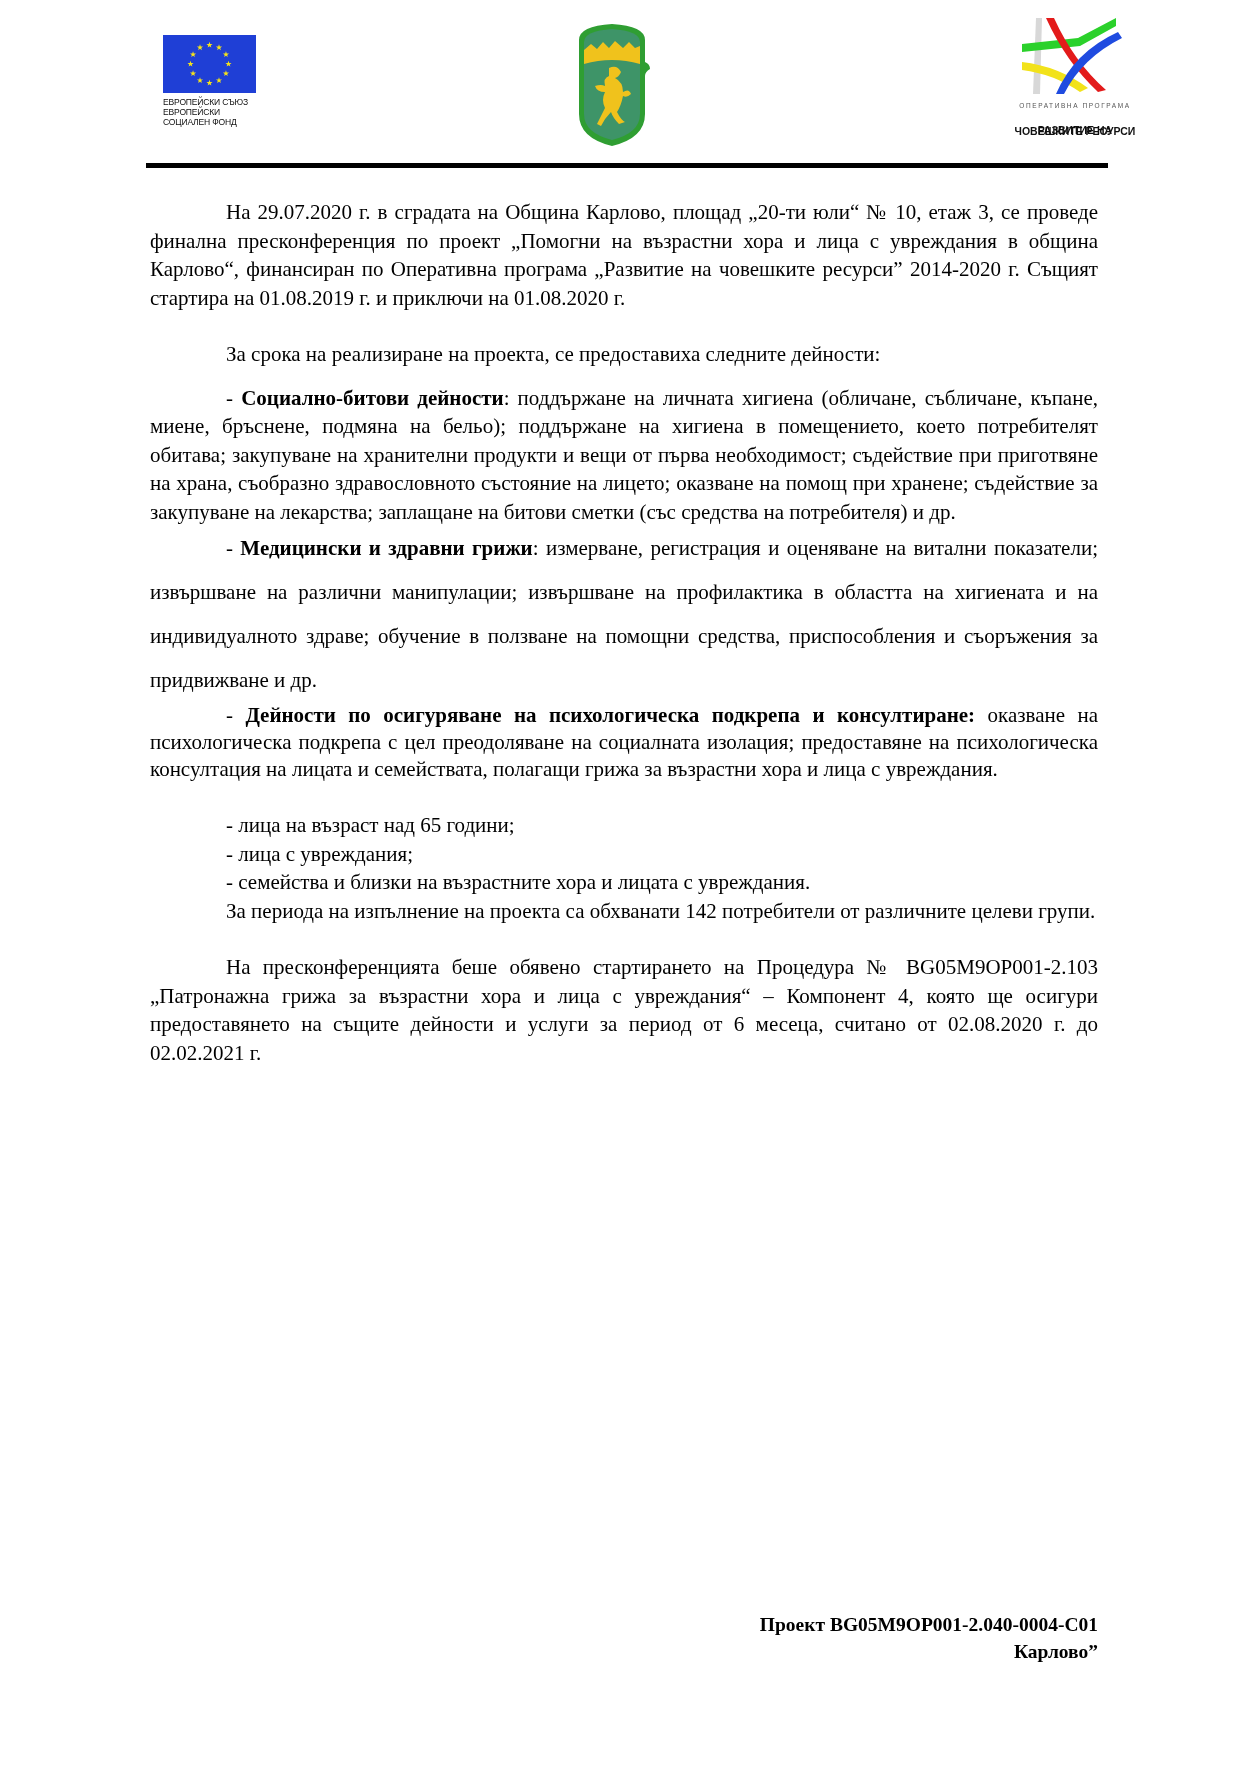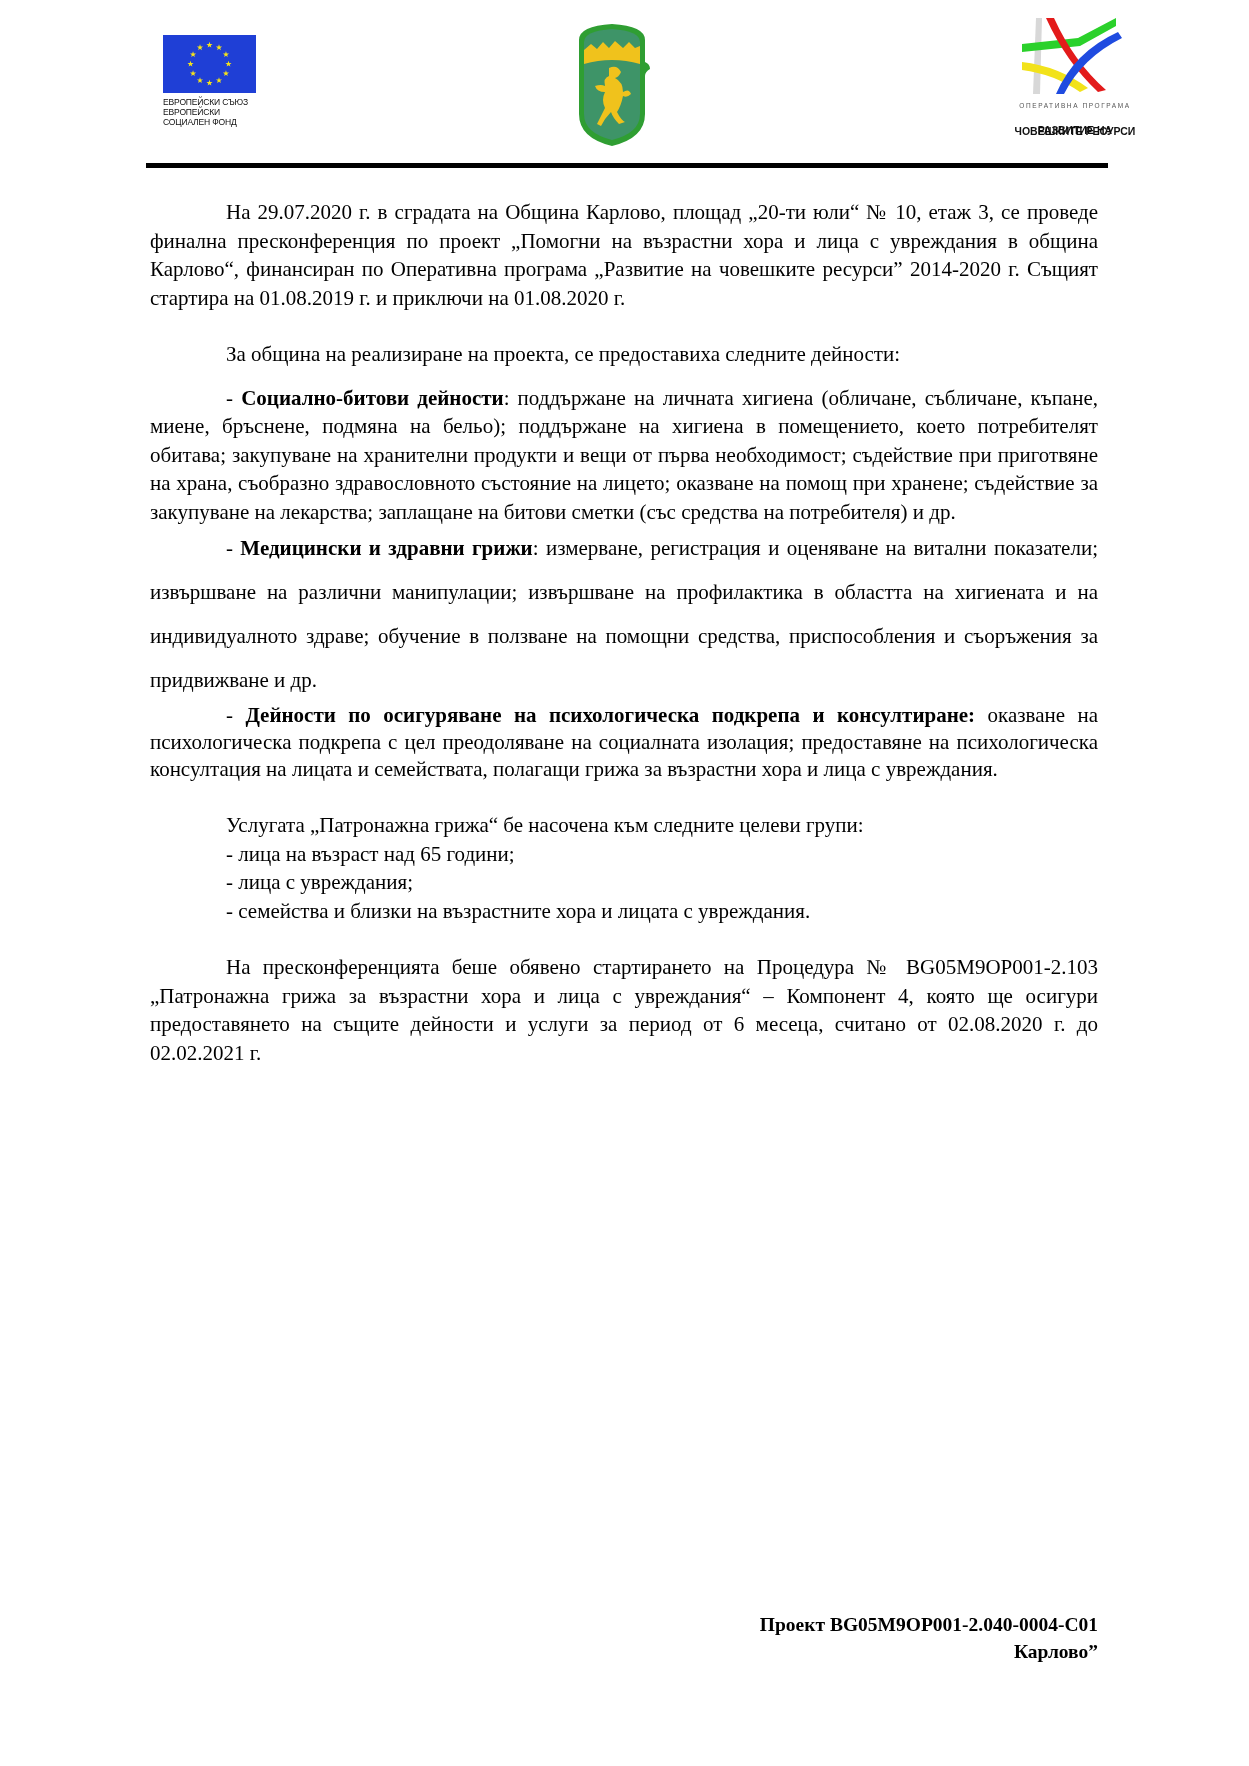--- a/index.html
+++ b/index.html
@@ -86,34 +86,34 @@
   <div class="hrd-sub">ОПЕРАТИВНА ПРОГРАМА</div>
   <div class="hrd-title hrd-t1">РАЗВИТИЕ НА</div>
   <div class="hrd-title hrd-t2">ЧОВЕШКИТЕ РЕСУРСИ</div>
 </div>
 
 <div class="rule"></div>
 
 <div class="content">
   <p class="indent">На 29.07.2020 г. в сградата на Община Карлово, площад „20-ти юли“ № 10, етаж 3, се проведе финална пресконференция по проект „Помогни на възрастни хора и лица с увреждания в община Карлово“, финансиран по Оперативна програма „Развитие на човешките ресурси” 2014-2020 г. Същият стартира на 01.08.2019 г. и приключи на 01.08.2020 г.</p>
   <div class="gap"></div>
-  <p class="indent">За община на реализиране на проекта, се предоставиха следните дейности:</p>
+  <p class="indent">За срока на реализиране на проекта, се предоставиха следните дейности:</p>
   <div class="gap-s"></div>
 
   <p class="indent"><span>- </span><b>Социално-битови дейности</b><span>: поддържане на личната хигиена (обличане, събличане, къпане, миене, бръснене, подмяна на бельо); поддържане на хигиена в помещението, което потребителят обитава; закупуване на хранителни продукти и вещи от първа необходимост; съдействие при приготвяне на храна, съобразно здравословното състояние на лицето; оказване на помощ при хранене; съдействие за закупуване на лекарства;  заплащане на битови сметки (със средства на потребителя) и др.</span></p>
 
   <p class="indent lh-wide"><span>- </span><b>Медицински и здравни грижи</b><span>:  измерване, регистрация и оценяване на витални показатели; извършване на различни манипулации; извършване на профилактика в областта на хигиената и на индивидуалното здраве; обучение в ползване на помощни средства, приспособления и съоръжения за придвижване и др.</span></p>
 
   <p class="indent lh-tight"><span>- </span><b>Дейности по осигуряване на психологическа подкрепа и консултиране:</b><span> оказване на психологическа подкрепа с цел преодоляване на социалната изолация; предоставяне на психологическа консултация на лицата и семействата, полагащи грижа за възрастни хора и лица с увреждания.</span></p>
 
   <div class="gap"></div>
-  <p class="indent">Услугата „Патронажна грижа“ бе насочена към следните целеви групи:</p>
   <p class="list-line">- лица на възраст над 65 години;</p>
   <p class="list-line">- лица с увреждания;</p>
   <p class="list-line">- семейства и близки на възрастните хора и лицата с увреждания.</p>
+  <p class="indent">За периода на изпълнение на проекта са обхванати 142 потребители от различните целеви групи.</p>
   <div class="gap"></div>
   <p class="indent">На пресконференцията беше обявено стартирането на Процедура № BG05M9OP001-2.103 „Патронажна грижа за възрастни хора и лица с увреждания“ – Компонент 4, която ще осигури предоставянето на същите дейности и услуги за период от 6 месеца, считано от 02.08.2020 г. до 02.02.2021 г.</p>
 </div>
 
 <div class="footer">
   <div>Проект BG05M9OP001-2.040-0004-C01</div>
   <div>Карлово”</div>
 </div>
 
 </body></html>

